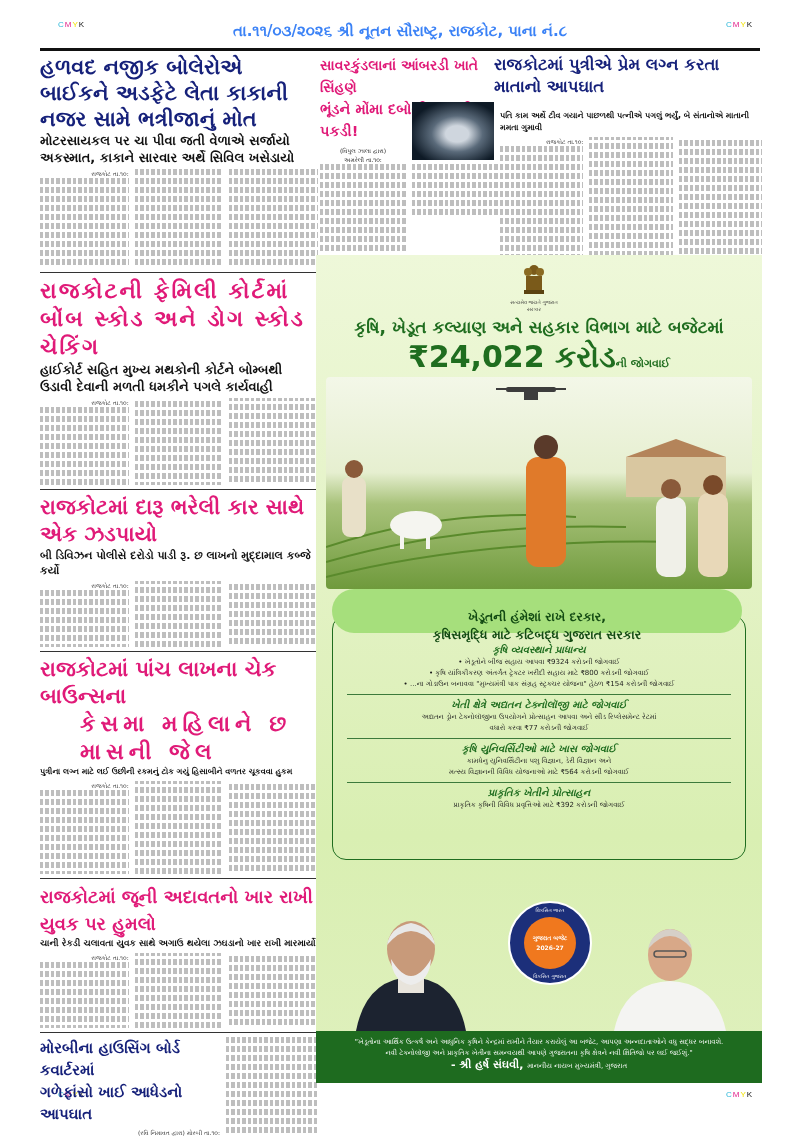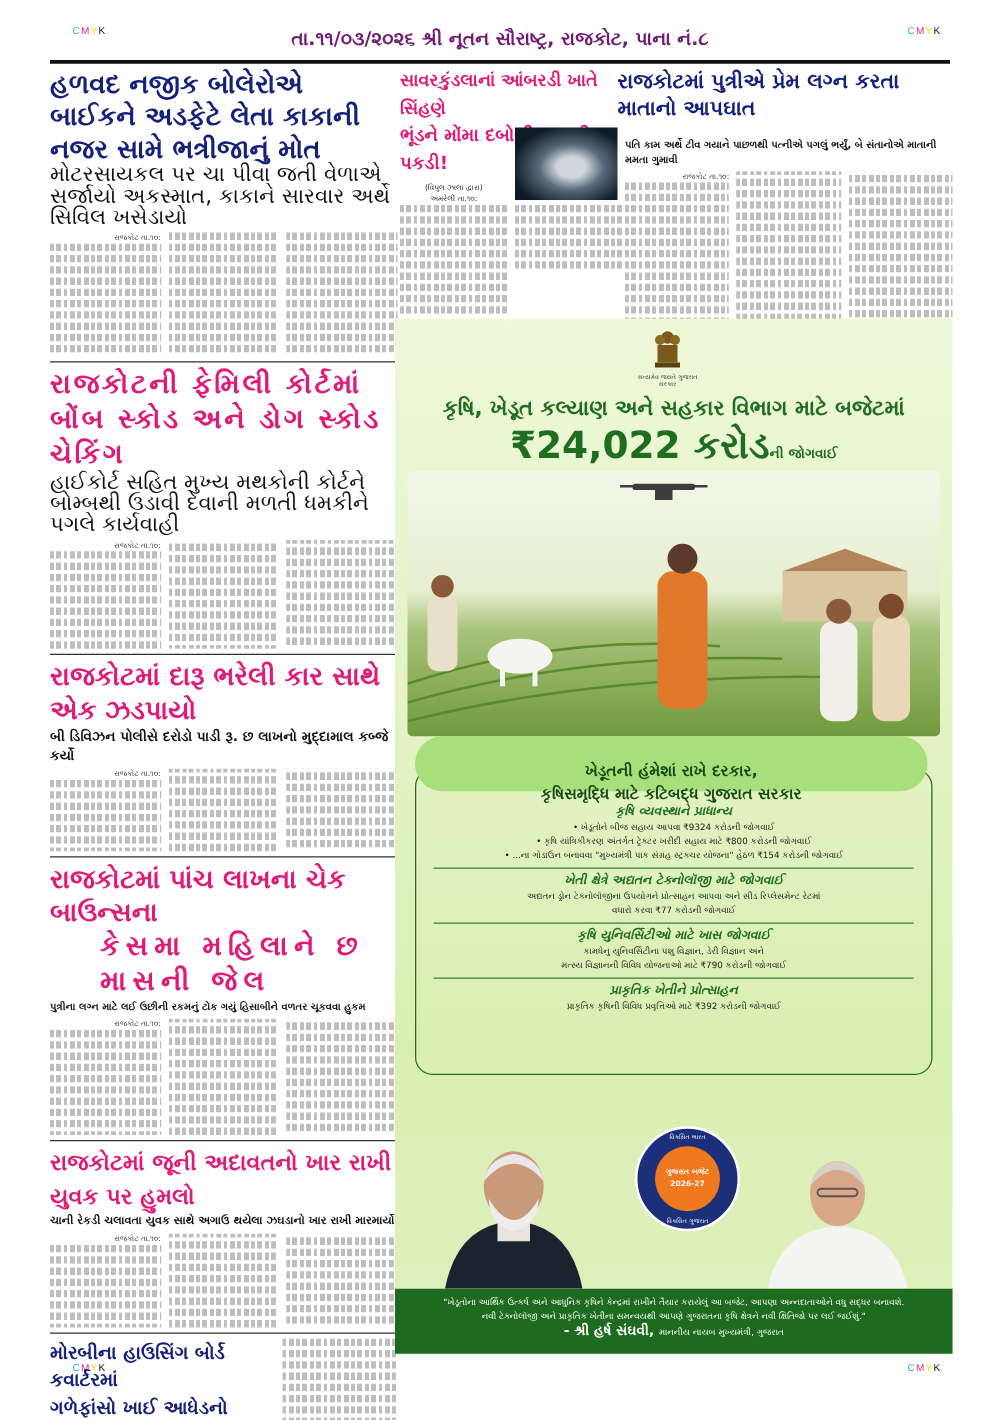--- a/index.html
+++ b/index.html
@@ -1,26 +1,26 @@
 <!DOCTYPE html>
 <html><head>
 <meta charset="utf-8">
 <style>
   * { box-sizing: border-box; margin: 0; padding: 0; }
   body { width: 800px; height: 1136px; background: #ffffff; font-family: "DejaVu Sans", sans-serif; position: relative; overflow: hidden; color: #222; }
   .cmyk { position: absolute; font-size: 8px; font-family: "Liberation Sans", sans-serif; letter-spacing: 1px; }
   .cmyk .c { color: #29b6d8; } .cmyk .m { color: #e0218a; } .cmyk .y { color: #f2e200; } .cmyk .k { color: #111; }
-  .masthead { position: absolute; left: 40px; right: 40px; top: 22px; text-align: center; font-size: 15px; font-weight: bold; color: #701a75; }
+  .masthead { position: absolute; left: 40px; right: 40px; top: 22px; text-align: center; font-size: 15px; font-weight: bold; color: #3b82f6; }
   .rule { position: absolute; left: 40px; right: 40px; top: 48px; height: 3px; background: #111; }
   .col-left { position: absolute; left: 40px; top: 54px; width: 278px; }
   .story { border-bottom: 1.5px solid #333; padding-bottom: 4px; margin-bottom: 4px; }
   .h-blue { color: #16217a; font-weight: bold; font-size: 21px; line-height: 26px; }
   .h-pink { color: #e01a78; font-weight: bold; font-size: 21px; line-height: 27px; }
   .h-pink-wide { color: #e01a78; font-weight: bold; font-size: 22px; line-height: 28px; letter-spacing: 2px; }
-  .sub { color: #111; font-weight: normal; font-size: 17px; line-height: 17px; }
+  .sub { color: #111; font-weight: bold; font-size: 13px; line-height: 17px; }
   .sub-sm { color: #111; font-weight: bold; font-size: 11px; line-height: 15px; }
   .body-cols { column-count: 3; column-gap: 6px; font-size: 6px; line-height: 9px; color: #333; text-align: justify; margin-top: 3px; }
   .filler { display: block; height: 9px; background: repeating-linear-gradient(90deg, #8a8a8a 0 3px, transparent 3px 5px, #8a8a8a 5px 9px, transparent 9px 11px); opacity: .55; margin: 0 0 0 0; border-bottom: 3px solid #fff; }
   .dateline { font-size: 6px; color: #333; text-align: right; }
   .col-right { position: absolute; left: 320px; top: 54px; width: 440px; }
   .lion-head { color: #e01a78; font-weight: bold; font-size: 17px; line-height: 22px; }
   .rk-head { color: #16217a; font-weight: bold; font-size: 18px; line-height: 22px; }
   .rk-sub { color: #111; font-weight: bold; font-size: 8px; line-height: 12px; margin-top: 12px; }
   .lion-photo { position: absolute; left: 92px; top: 48px; width: 82px; height: 58px; background: radial-gradient(ellipse at 55% 55%, #cfd6de 0 18%, #5a6a7a 40%, #0e1a26 75%); }
   .ad { position: absolute; left: 316px; top: 255px; width: 446px; height: 828px; background: linear-gradient(180deg, #eef8d9 0%, #e3f2c4 40%, #d9efb2 70%, #dff0bd 100%); }
@@ -382,21 +382,21 @@
       <div class="sec-l">• ...ના ગોડાઉન બનાવવા "મુખ્યમંત્રી પાક સંગ્રહ સ્ટ્રક્ચર યોજના" હેઠળ ₹154 કરોડની જોગવાઈ</div>
     </div>
     <div class="sec">
       <div class="sec-h">ખેતી ક્ષેત્રે અદ્યતન ટેક્નોલૉજી માટે જોગવાઈ</div>
       <div class="sec-l">અદ્યતન ડ્રોન ટેક્નોલૉજીના ઉપયોગને પ્રોત્સાહન આપવા અને સીડ રિપ્લેસમેન્ટ રેટમાં</div>
       <div class="sec-l">વધારો કરવા ₹77 કરોડની જોગવાઈ</div>
     </div>
     <div class="sec">
       <div class="sec-h">કૃષિ યુનિવર્સિટીઓ માટે ખાસ જોગવાઈ</div>
       <div class="sec-l">કામધેનુ યુનિવર્સિટીના પશુ વિજ્ઞાન, ડેરી વિજ્ઞાન અને</div>
-      <div class="sec-l">મત્સ્ય વિજ્ઞાનની વિવિધ યોજનાઓ માટે ₹790 કરોડની જોગવાઈ</div>
+      <div class="sec-l">મત્સ્ય વિજ્ઞાનની વિવિધ યોજનાઓ માટે ₹564 કરોડની જોગવાઈ</div>
     </div>
     <div class="sec">
       <div class="sec-h">પ્રાકૃતિક ખેતીને પ્રોત્સાહન</div>
       <div class="sec-l">પ્રાકૃતિક કૃષિની વિવિધ પ્રવૃત્તિઓ માટે ₹392 કરોડની જોગવાઈ</div>
     </div>
   </div>
 
   <div class="pill">
     <div>ખેડૂતની હંમેશાં રાખે દરકાર,</div>
     <div>કૃષિસમૃદ્ધિ માટે કટિબદ્ધ ગુજરાત સરકાર</div>

